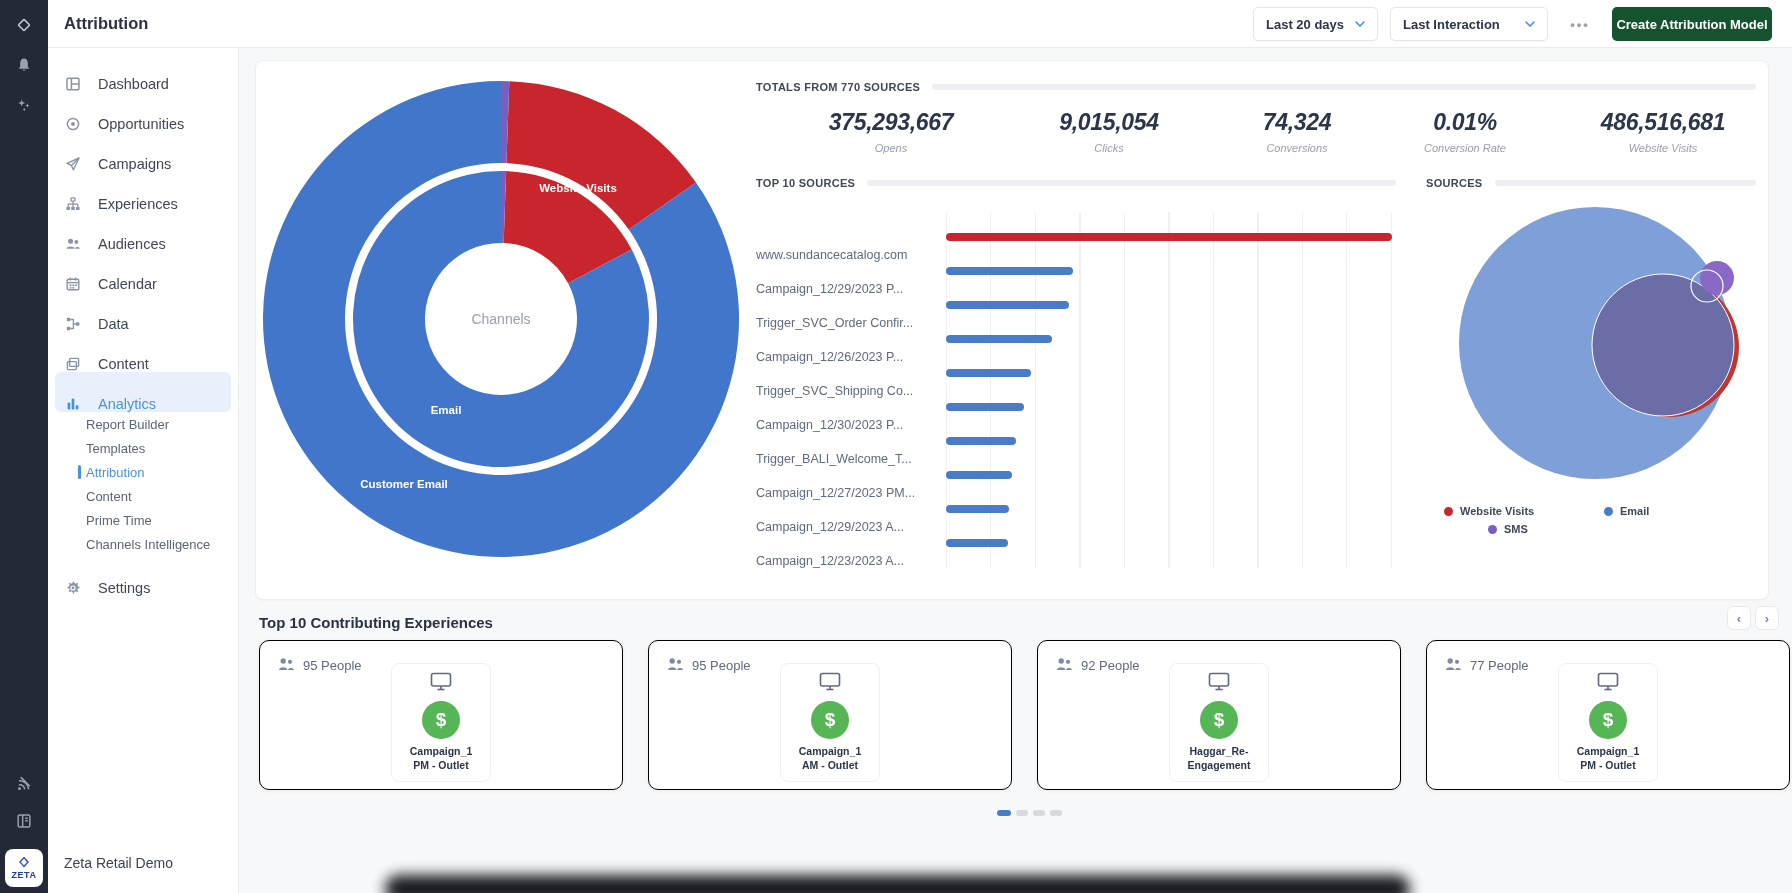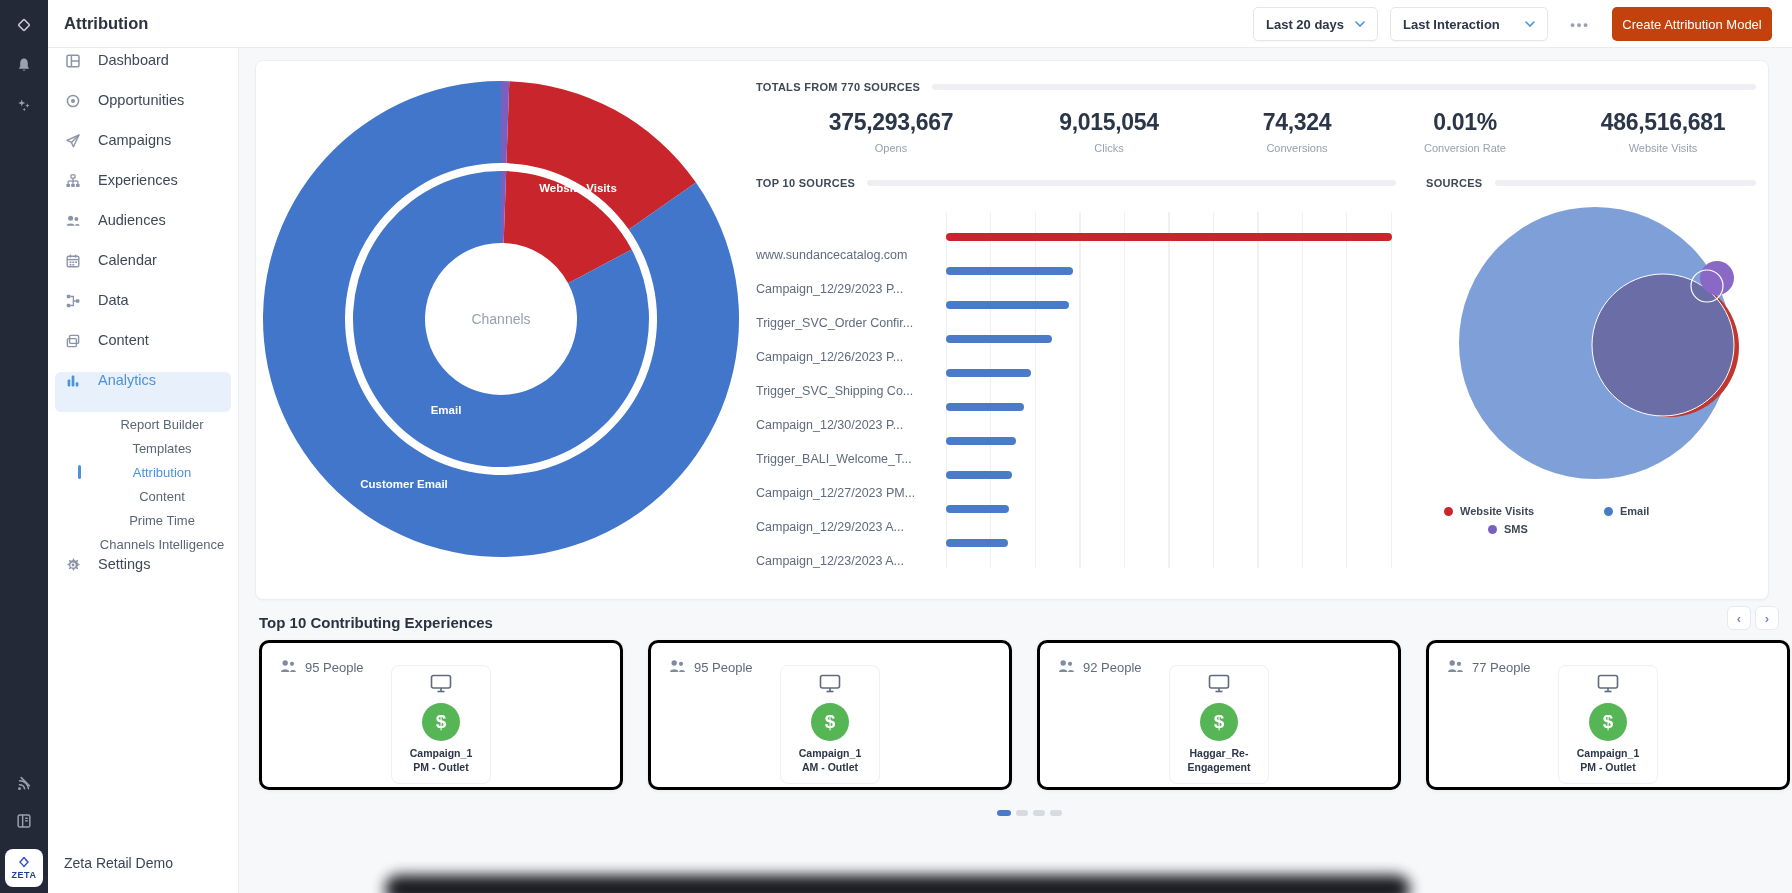--- a/index.html
+++ b/index.html
@@ -9,56 +9,56 @@
   
   .rail { position:absolute; left:0; top:0; width:48px; height:893px; background:#232936; z-index:40; }
   .rail .ricon { position:absolute; left:0; width:48px; height:34px; display:flex; align-items:center; justify-content:center; cursor:pointer; }
   .zeta-tile { position:absolute; left:5px; bottom:6px; width:38px; height:38px; background:#fff; border-radius:8px;
     display:flex; flex-direction:column; align-items:center; justify-content:center; gap:1px; cursor:pointer; }
   .zeta-tile .zword { font-size:9px; font-weight:800; letter-spacing:.5px; color:#1e3d9e; }
 
   
   .sidebar { position:absolute; left:48px; top:48px; bottom:0; width:191px; background:#fff; border-right:1px solid #e9ebee; z-index:30; }
   .nav { position:absolute; left:0; top:4px; width:100%; }
-  .nav-item { display:flex; align-items:flex-start; height:40px; padding-left:16px; cursor:pointer; }
+  .nav-item { display:flex; align-items:flex-end; height:40px; padding-left:16px; cursor:pointer; }
   .nav-item .nicon { width:17px; height:17px; margin-right:17px; flex:0 0 17px; display:flex; align-items:center; justify-content:center; }
   .nav-item .nlabel { font-size:14.5px; color:#3e4856; }
   .nav-item.active { background:#e8f1fb; border-radius:6px; margin:0 7px; padding-left:9px; }
   .nav-item.active .nlabel { color:#4b93d8; font-weight:500; }
-  .sub-item { display:flex; align-items:center; height:24px; padding-left:38px; cursor:pointer; position:relative;justify-content:center; }
+  .sub-item { display:flex; align-items:center; height:24px; padding-left:38px; cursor:pointer; position:relative; }
   .sub-item .slabel { font-size:13px; color:#5a6676; }
   .sub-item.active .slabel { color:#4b93d8; }
   .sub-item.active::before { content:""; position:absolute; left:30px; top:5px; width:2.5px; height:14px; background:#4b93d8; border-radius:2px; }
   .side-footer { position:absolute; left:16px; bottom:22px; font-size:14px; color:#3a4554; }
 
   
   .topbar { position:absolute; left:48px; top:0; right:0; height:48px; background:#fff; border-bottom:1px solid #e9ebee; z-index:20; }
   .page-title { position:absolute; left:16px; top:14px; font-size:16.5px; font-weight:700; color:#2b3240; }
   .select { position:absolute; top:7px; height:34px; background:#fff; border:1px solid #e3e6ea; border-radius:5px;
     display:flex; align-items:center; justify-content:space-between; padding:0 12px; cursor:pointer;
     font-size:13px; font-weight:600; color:#2b3648; box-shadow:0 1px 1px rgba(20,30,50,.03); }
   .sel-days  { left:1205px; width:125px; }
   .sel-model { left:1342px; width:158px; }
   .more-btn { position:absolute; left:1510px; top:7px; width:44px; height:34px; border:none; background:transparent;
     color:#98a1ae; font-size:13px; letter-spacing:2px; font-weight:700; cursor:pointer; }
-  .create-btn { position:absolute; left:1564px; top:7px; width:160px; height:34px; background:#c2410c; border:none;
-    border-radius:5px; color:#fff; font-size:13px; font-weight:400; cursor:pointer; font-family:"Liberation Sans",sans-serif; }
+  .create-btn { position:absolute; left:1564px; top:7px; width:160px; height:34px; background:#14532d; border:none;
+    border-radius:5px; color:#fff; font-size:13px; font-weight:700; cursor:pointer; font-family:"Liberation Sans",sans-serif; }
 
   
   .main { position:absolute; left:239px; top:48px; right:0; bottom:0; background:#f7f8fa; }
   .panel { position:absolute; left:16px; top:12px; width:1514px; height:540px; background:#fff;
     border:1px solid #eceef1; border-radius:8px; box-shadow:0 1px 2px rgba(20,30,50,.03); }
 
   .sec-head { display:flex; align-items:center; gap:12px; }
   .sec-head .htxt { font-size:11px; font-weight:700; letter-spacing:.3px; color:#3e4856; white-space:nowrap; }
   .sec-head .track { flex:1; height:6px; border-radius:3px; background:#edeff2; }
 
   .totals-sec { position:absolute; left:500px; top:20px; width:1000px; }
   .stats-row { position:relative; height:90px; }
-  .stat { position:absolute; top:16px; transform:translateX(-50%); text-align:center; white-space:nowrap; }
+  .stat { position:absolute; top:16px; transform:translateX(-50%); text-align:center; white-space:nowrap;font-style:italic; }
   .stat .sval { font-size:23px; font-weight:800; color:#2b3648; letter-spacing:-.3px; }
   .stat .slab { margin-top:6px; font-size:11px; color:#97a0ae; }
 
   .sources-sec { position:absolute; left:500px; top:116px; width:640px; }
   .src-rows { position:relative; margin-top:31px; }
   .src-grid { position:absolute; left:190px; top:-8px; width:446px; height:356px;
     background:repeating-linear-gradient(to right, #eef0f4 0 1px, transparent 1px 44.5px); }
   .src-row { position:relative; display:flex; align-items:center; height:34px; }
   .src-label { flex:0 0 170px; font-size:12.5px; color:#5f6b7d; white-space:nowrap; overflow:hidden; cursor:pointer;margin-top:35px; }
   .src-barwrap { flex:0 0 446px; margin-left:20px; }
@@ -68,21 +68,21 @@
   .venn { position:absolute; left:1103px; top:130px; }
   .legend { position:absolute; display:flex; align-items:center; gap:7px; font-size:11px; font-weight:600; color:#3e4856; }
   .lg-dot { width:9px; height:9px; border-radius:50%; }
 
   .donut-wrap { position:absolute; left:0; top:0; }
 
   
   .exp-title { position:absolute; left:20px; top:566px; font-size:15px; font-weight:700; color:#2b3240; }
   .arrow-btn { position:absolute; top:558px; width:24px; height:24px; background:#fff; border:1px solid #e7e9ee;
     border-radius:6px; color:#7a87c0; font-size:13px; font-weight:700; cursor:pointer; display:flex; align-items:center; justify-content:center; }
-  .card { position:absolute; top:592px; width:364px; height:150px; background:#fff; border:3px solid #000000;
+  .card { position:absolute; top:592px; width:364px; height:150px; background:#fff; border:1px solid #000000;
     border-radius:10px; box-shadow:0 1px 4px rgba(20,30,50,.06); cursor:pointer; }
   .card-head { position:absolute; left:18px; top:16px; display:flex; align-items:center; gap:8px;
     font-size:13px; color:#5f6b7d; }
   .tile { position:absolute; left:50%; top:22px; transform:translateX(-50%); width:100px; padding:8px 4px 9px;
     border:1px solid #eef0f3; border-radius:8px; display:flex; flex-direction:column; align-items:center; gap:6px; }
   .dollar { width:38px; height:38px; border-radius:50%; background:#56b555; color:#fff; font-size:19px; font-weight:800;
     display:flex; align-items:center; justify-content:center; }
   .tile .tname { font-size:10.5px; font-weight:700; color:#2b3648; text-align:center; line-height:1.3; }
 
   .dots { position:absolute; left:758px; top:762px; display:flex; gap:5px; }

